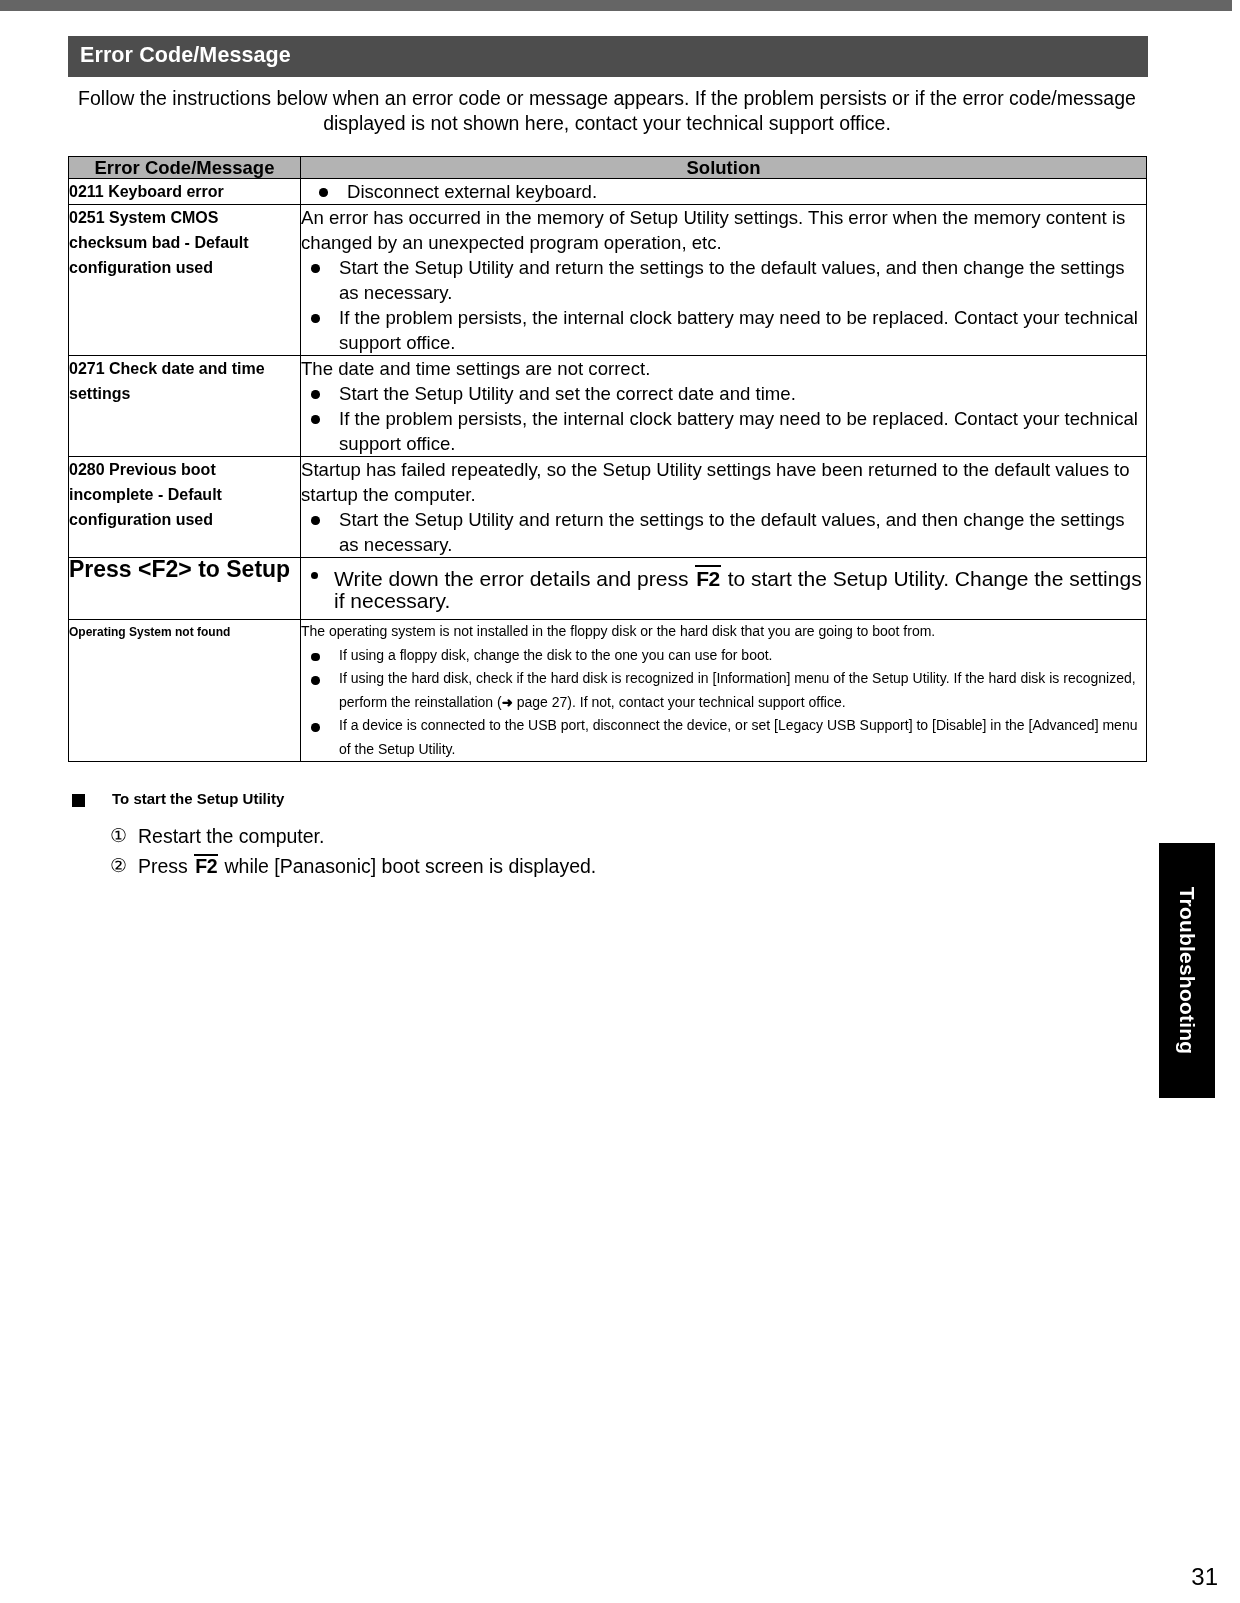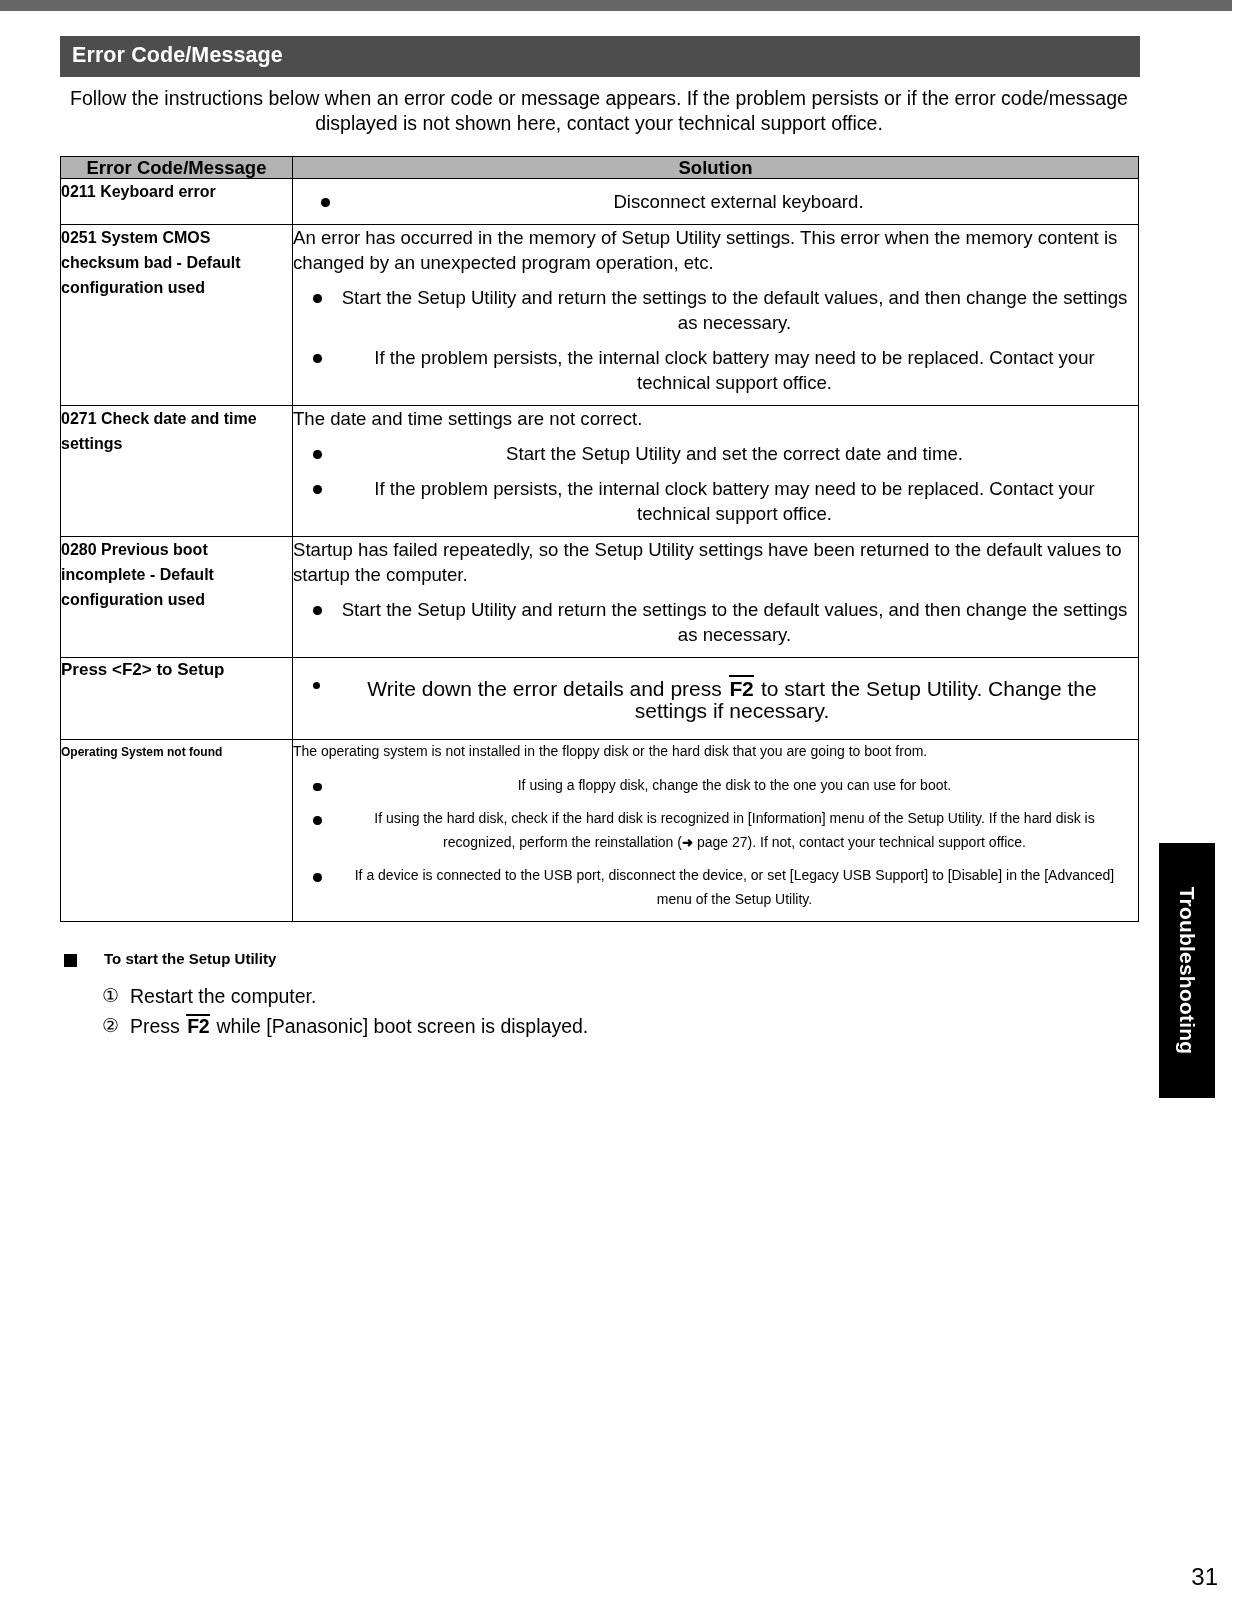--- a/index.html
+++ b/index.html
@@ -22,21 +22,21 @@
     left: 0;
     top: 0;
     width: 1232px;
     height: 11px;
     background: #656565;
   }
 
   
   .page {
     position: absolute;
-    left: 60px;
+    left: 68px;
     top: 36px;
     width: 1080px;
   }
 
   
   .section-band {
     background: #4d4d4d;
     color: #ffffff;
     font-size: 21.5px;
     font-weight: bold;
@@ -95,38 +95,37 @@
 
   
   ul.blist {
     list-style: none;
     margin: 0;
     padding: 0;
   }
   ul.blist li {
     position: relative;
     padding-left: 38px;
-    margin: 10px;
-    text-align: center;
+    margin: 0;
   }
   ul.blist li .bdot {
     position: absolute;
     left: 10px;
     top: 9px;
     width: 8.5px;
     height: 8.5px;
     border-radius: 50%;
     background: #000000;
   }
   
   ul.blist.wide li { padding-left: 46px; }
   ul.blist.wide li .bdot { left: 18px; }
 
   
-  .code-cell.small { font-size: 17px; line-height: 23px; }
+  .code-cell.small { font-size: 23px; line-height: 23px; }
   .sol-cell.small { font-size: 21px; line-height: 22px; padding-top: 7px; padding-bottom: 7px;}
   .sol-cell.small ul.blist li { padding-left: 33px; }
   .sol-cell.small ul.blist li .bdot { left: 10px; top: 7px; width: 7px; height: 7px; }
 
   
   .sol-cell.cond { font-size: 14px; line-height: 23.5px; }
   .code-cell.cond { font-size: 12px; line-height: 24px; }
 
   
   .keycap {

